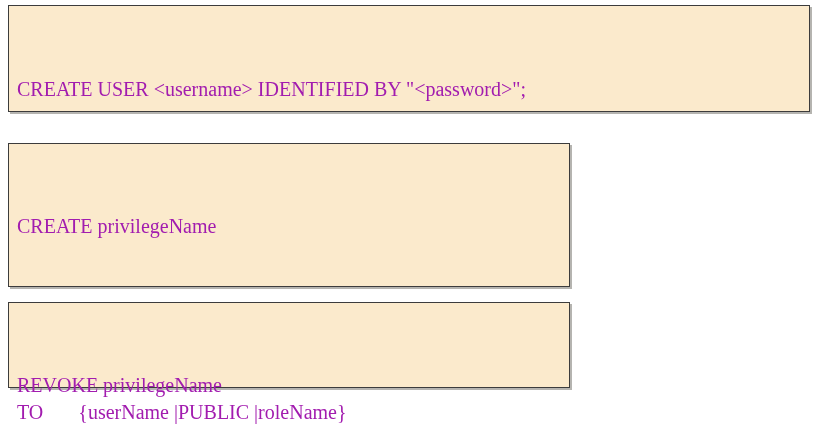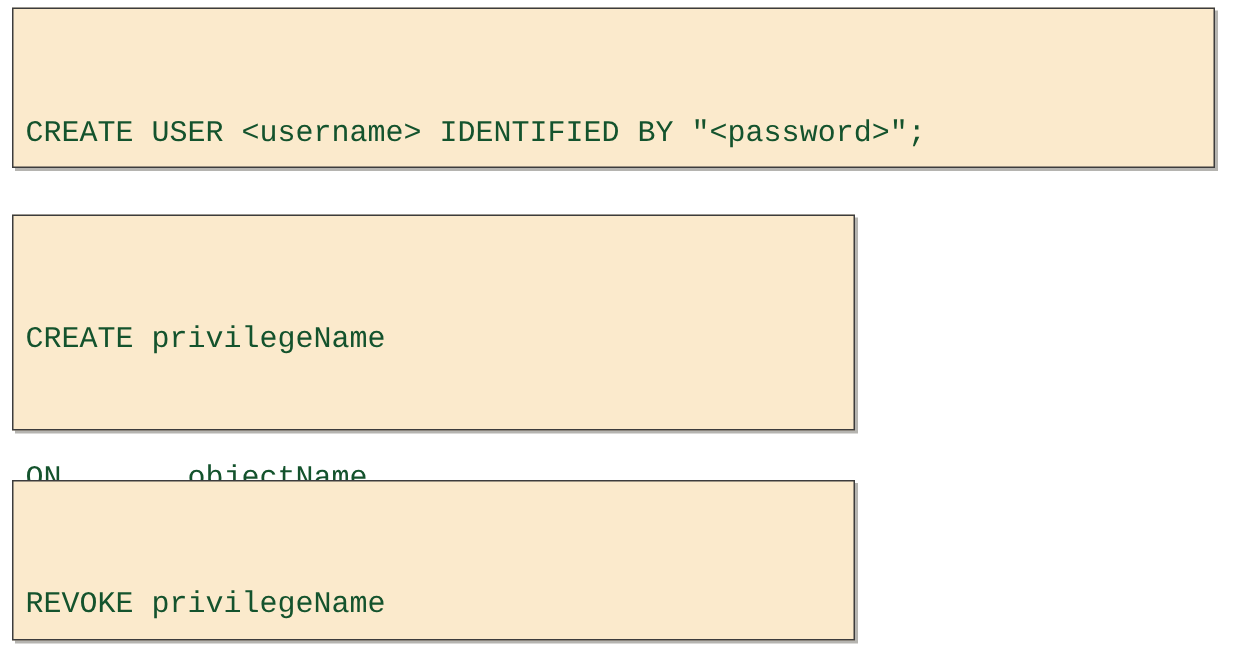--- a/index.html
+++ b/index.html
@@ -27,24 +27,24 @@
   .syntax-box {
     position: absolute;
     box-sizing: border-box;
     background: #fbeacc;
     border: 1.5px solid #3c3c3c;
     box-shadow: 2px 2px 0 rgba(120,118,112,0.55);
     padding: 0;
   }
 
   .code-body {
-    font-family: Liberation Mono, monospace;
+    font-family: Liberation Serif, serif;
     font-size: 20px;
     line-height: 31px;
-    color: #14532d;
+    color: #a21caf;
     white-space: pre;
     letter-spacing: 0px;
     padding: 7px 0 0 7px;
     margin: 0;
   }
 
   .code-line {
     display: block;
     white-space: pre;
     height: 31px;
@@ -77,23 +77,23 @@
     height: 144px;
   }
   #box-grant .code-body {
     padding-top: 5px;
     padding-left: 8px;
   }
 
   
   #box-revoke {
     left: 8px;
-    top: 320px;
+    top: 302px;
     width: 562px;
-    height: 107px;
+    height: 86px;
   }
   #box-revoke .code-body {
     padding-top: 5px;
     padding-left: 8px;
   }
 </style>
 </head>
 <body>
 
 <div class="slide-canvas">

